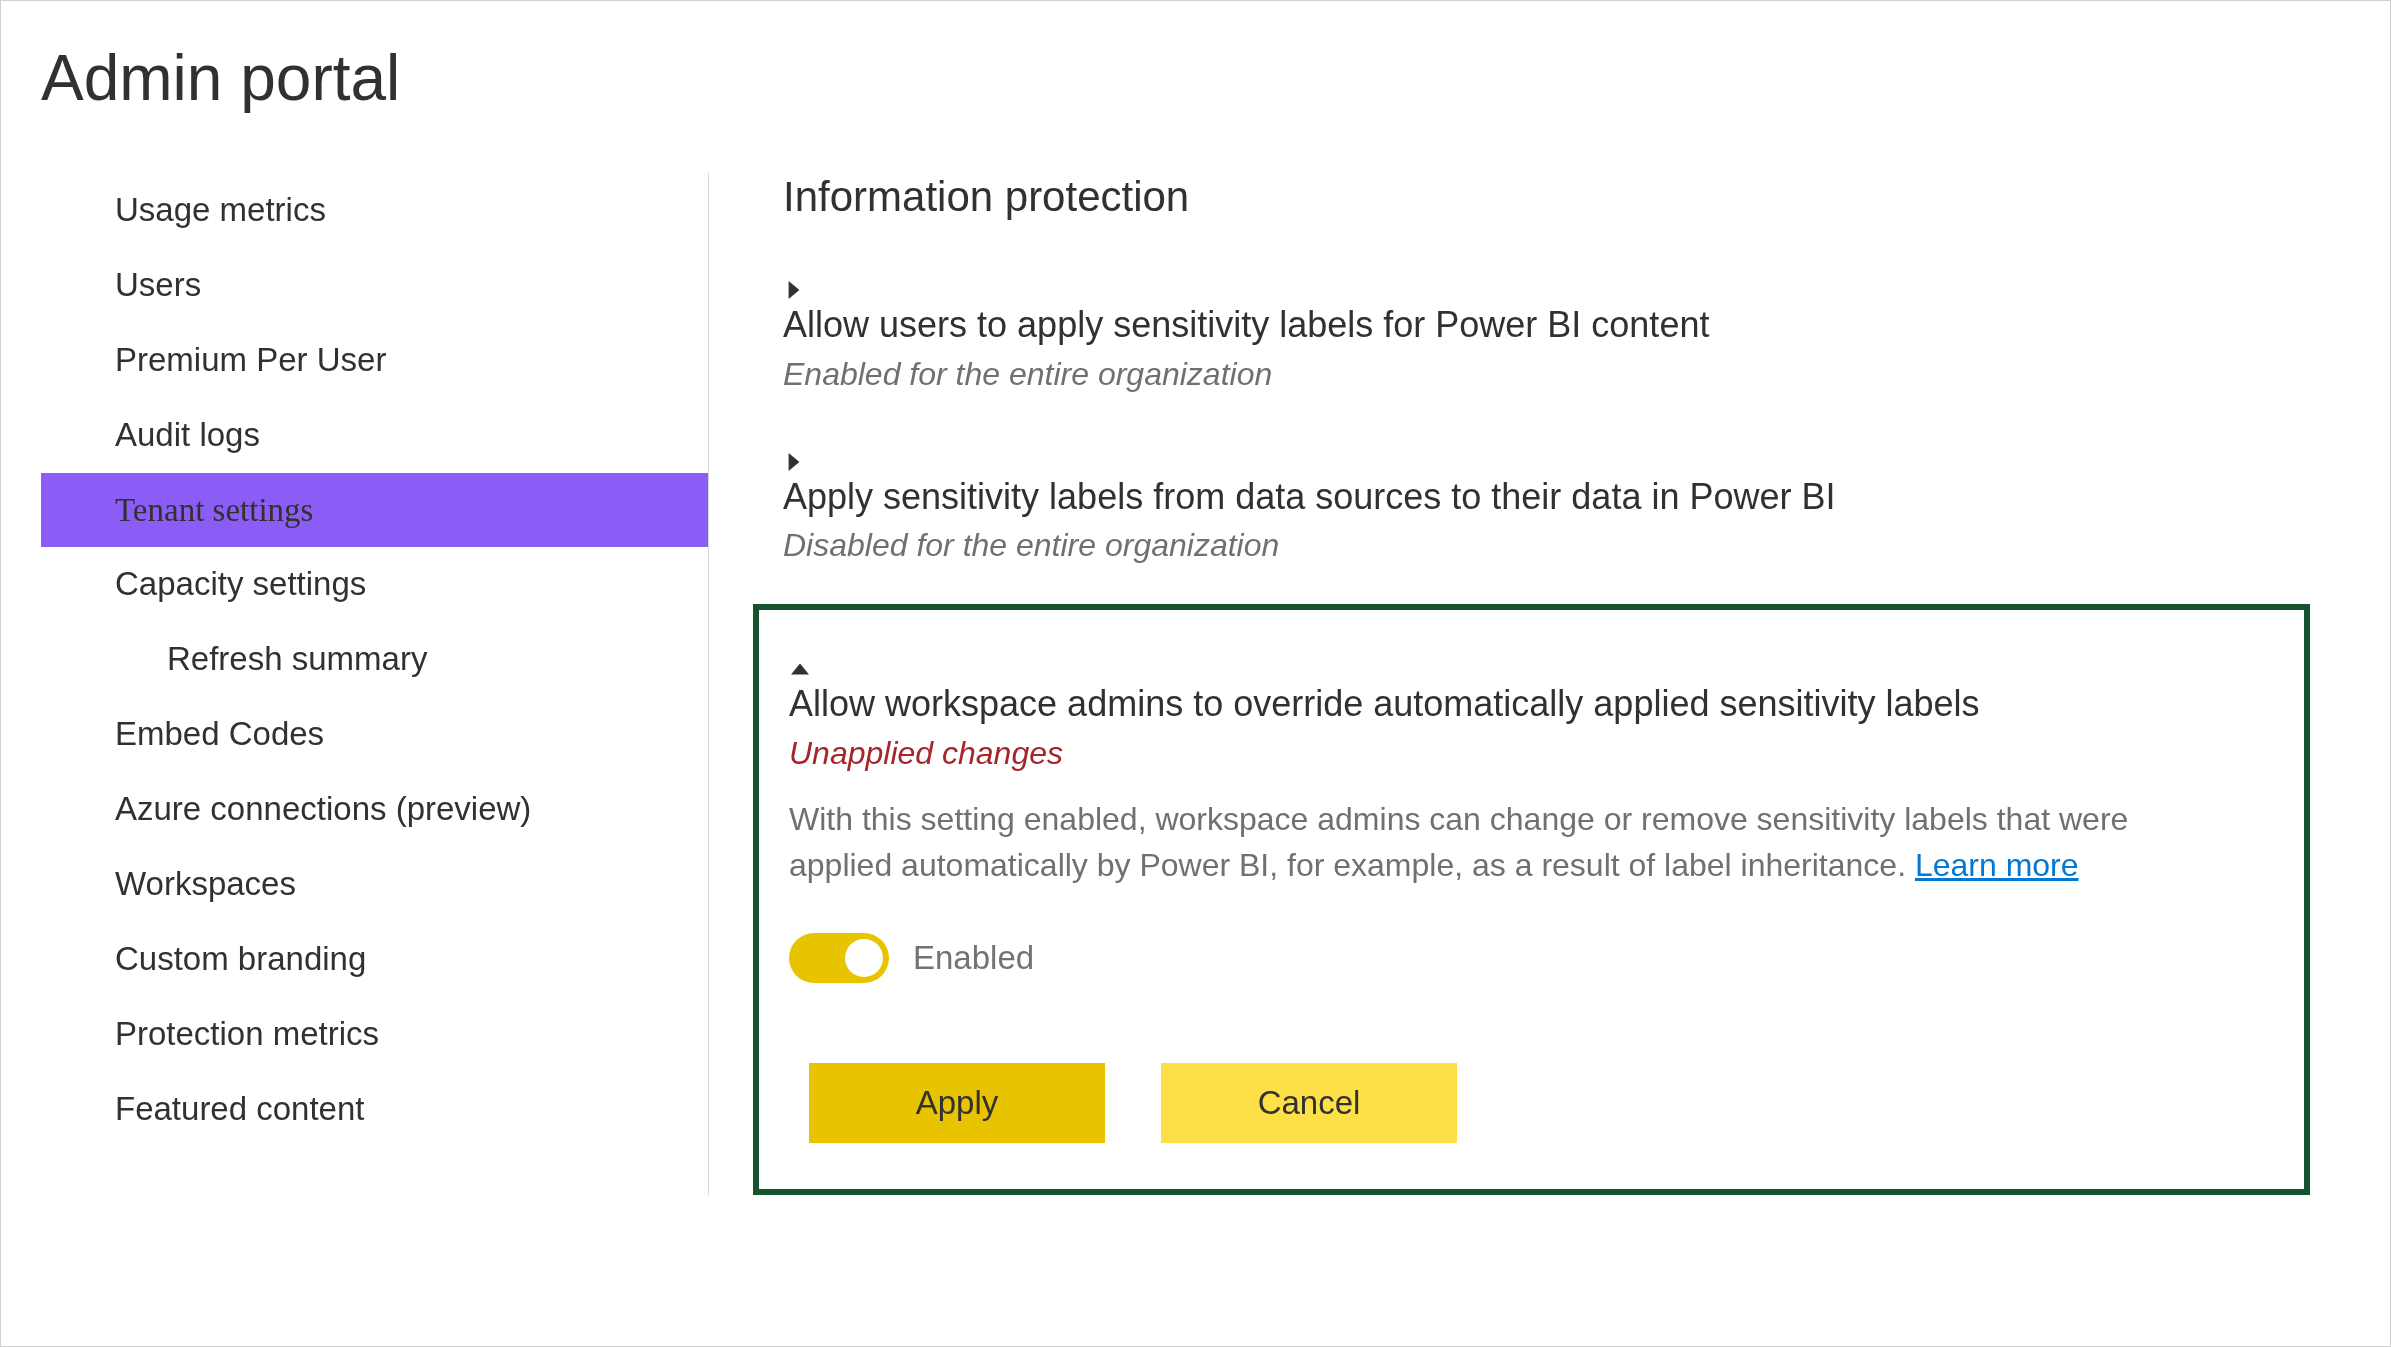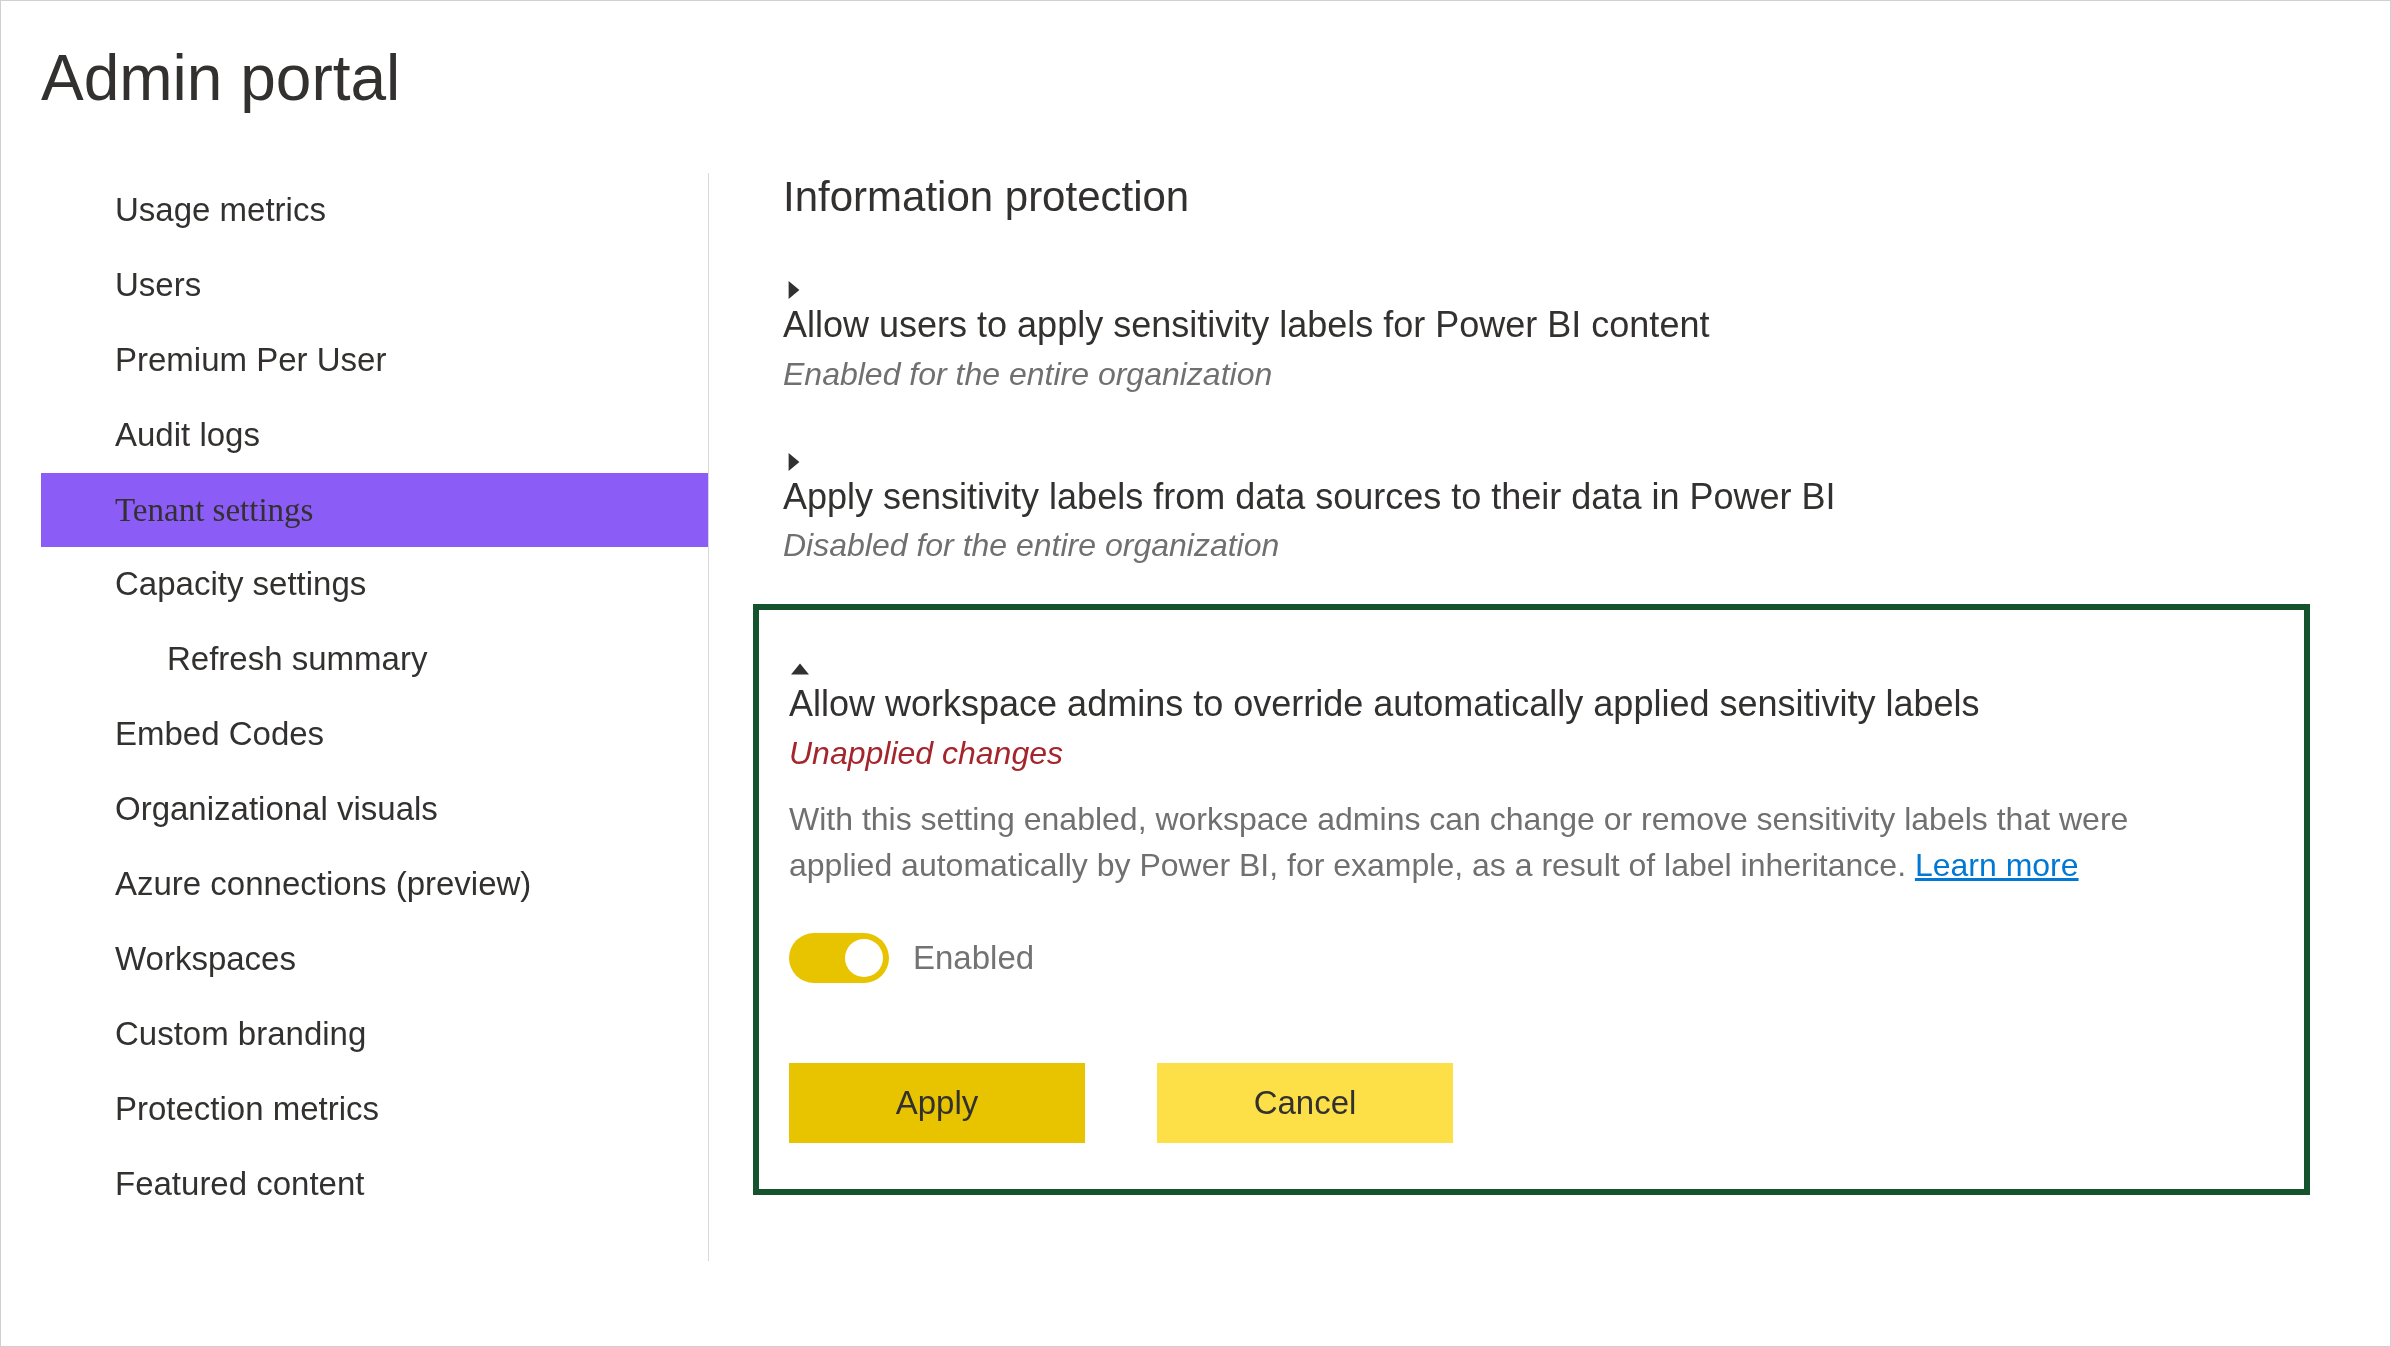--- a/index.html
+++ b/index.html
@@ -153,22 +153,23 @@
       border-radius: 50%;
       top: 6px;
       right: 6px;
     }
     .toggle-label {
       font-size: 33px;
       color: #737373;
     }
     .button-row {
       display: flex;
-      gap: 72px;
+      gap: 56px;
       margin-top: 80px;
+      margin-left: 20px;
     }
     .btn {
       width: 296px;
       height: 80px;
       font-size: 33px;
       border: none;
       cursor: pointer;
       font-family: inherit;
       color: #323130;
       display: flex;
@@ -191,21 +192,20 @@
   <div class="main-layout">
     <nav class="sidebar" id="sidebar">
         <div class="sidebar-item">Usage metrics</div>
         <div class="sidebar-item">Users</div>
         <div class="sidebar-item">Premium Per User</div>
         <div class="sidebar-item">Audit logs</div>
         <div class="sidebar-item selected">Tenant settings</div>
         <div class="sidebar-item">Capacity settings</div>
         <div class="sidebar-item indent">Refresh summary</div>
         <div class="sidebar-item">Embed Codes</div>
-        <div class="sidebar-item">Organizational visuals</div>
         <div class="sidebar-item">Azure connections (preview)</div>
         <div class="sidebar-item">Workspaces</div>
         <div class="sidebar-item">Custom branding</div>
         <div class="sidebar-item">Protection metrics</div>
         <div class="sidebar-item">Featured content</div>
       </nav>
 
     <main class="content">
       <h2 class="section-heading">Information protection</h2>
 

